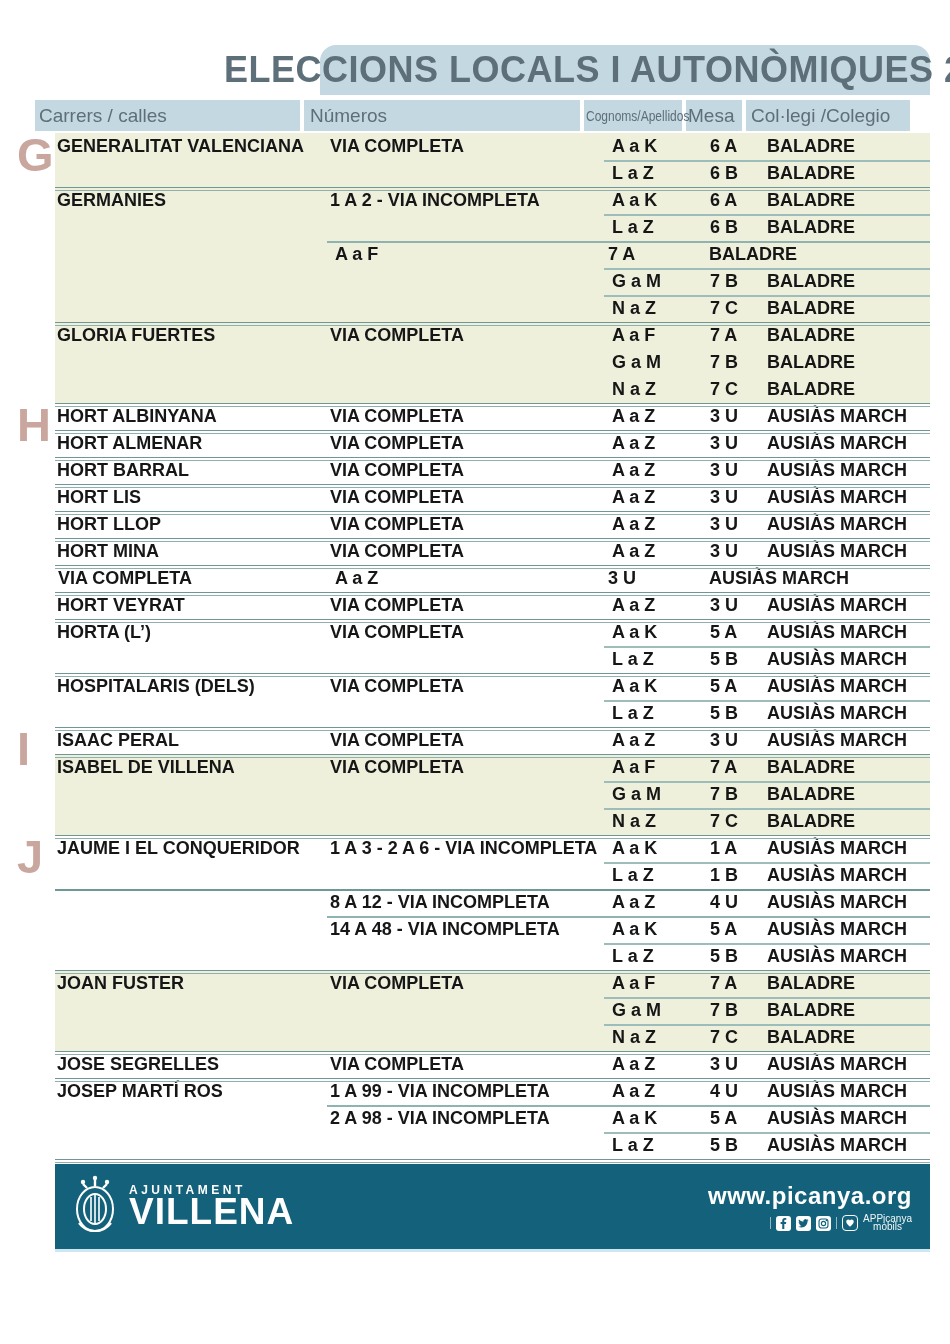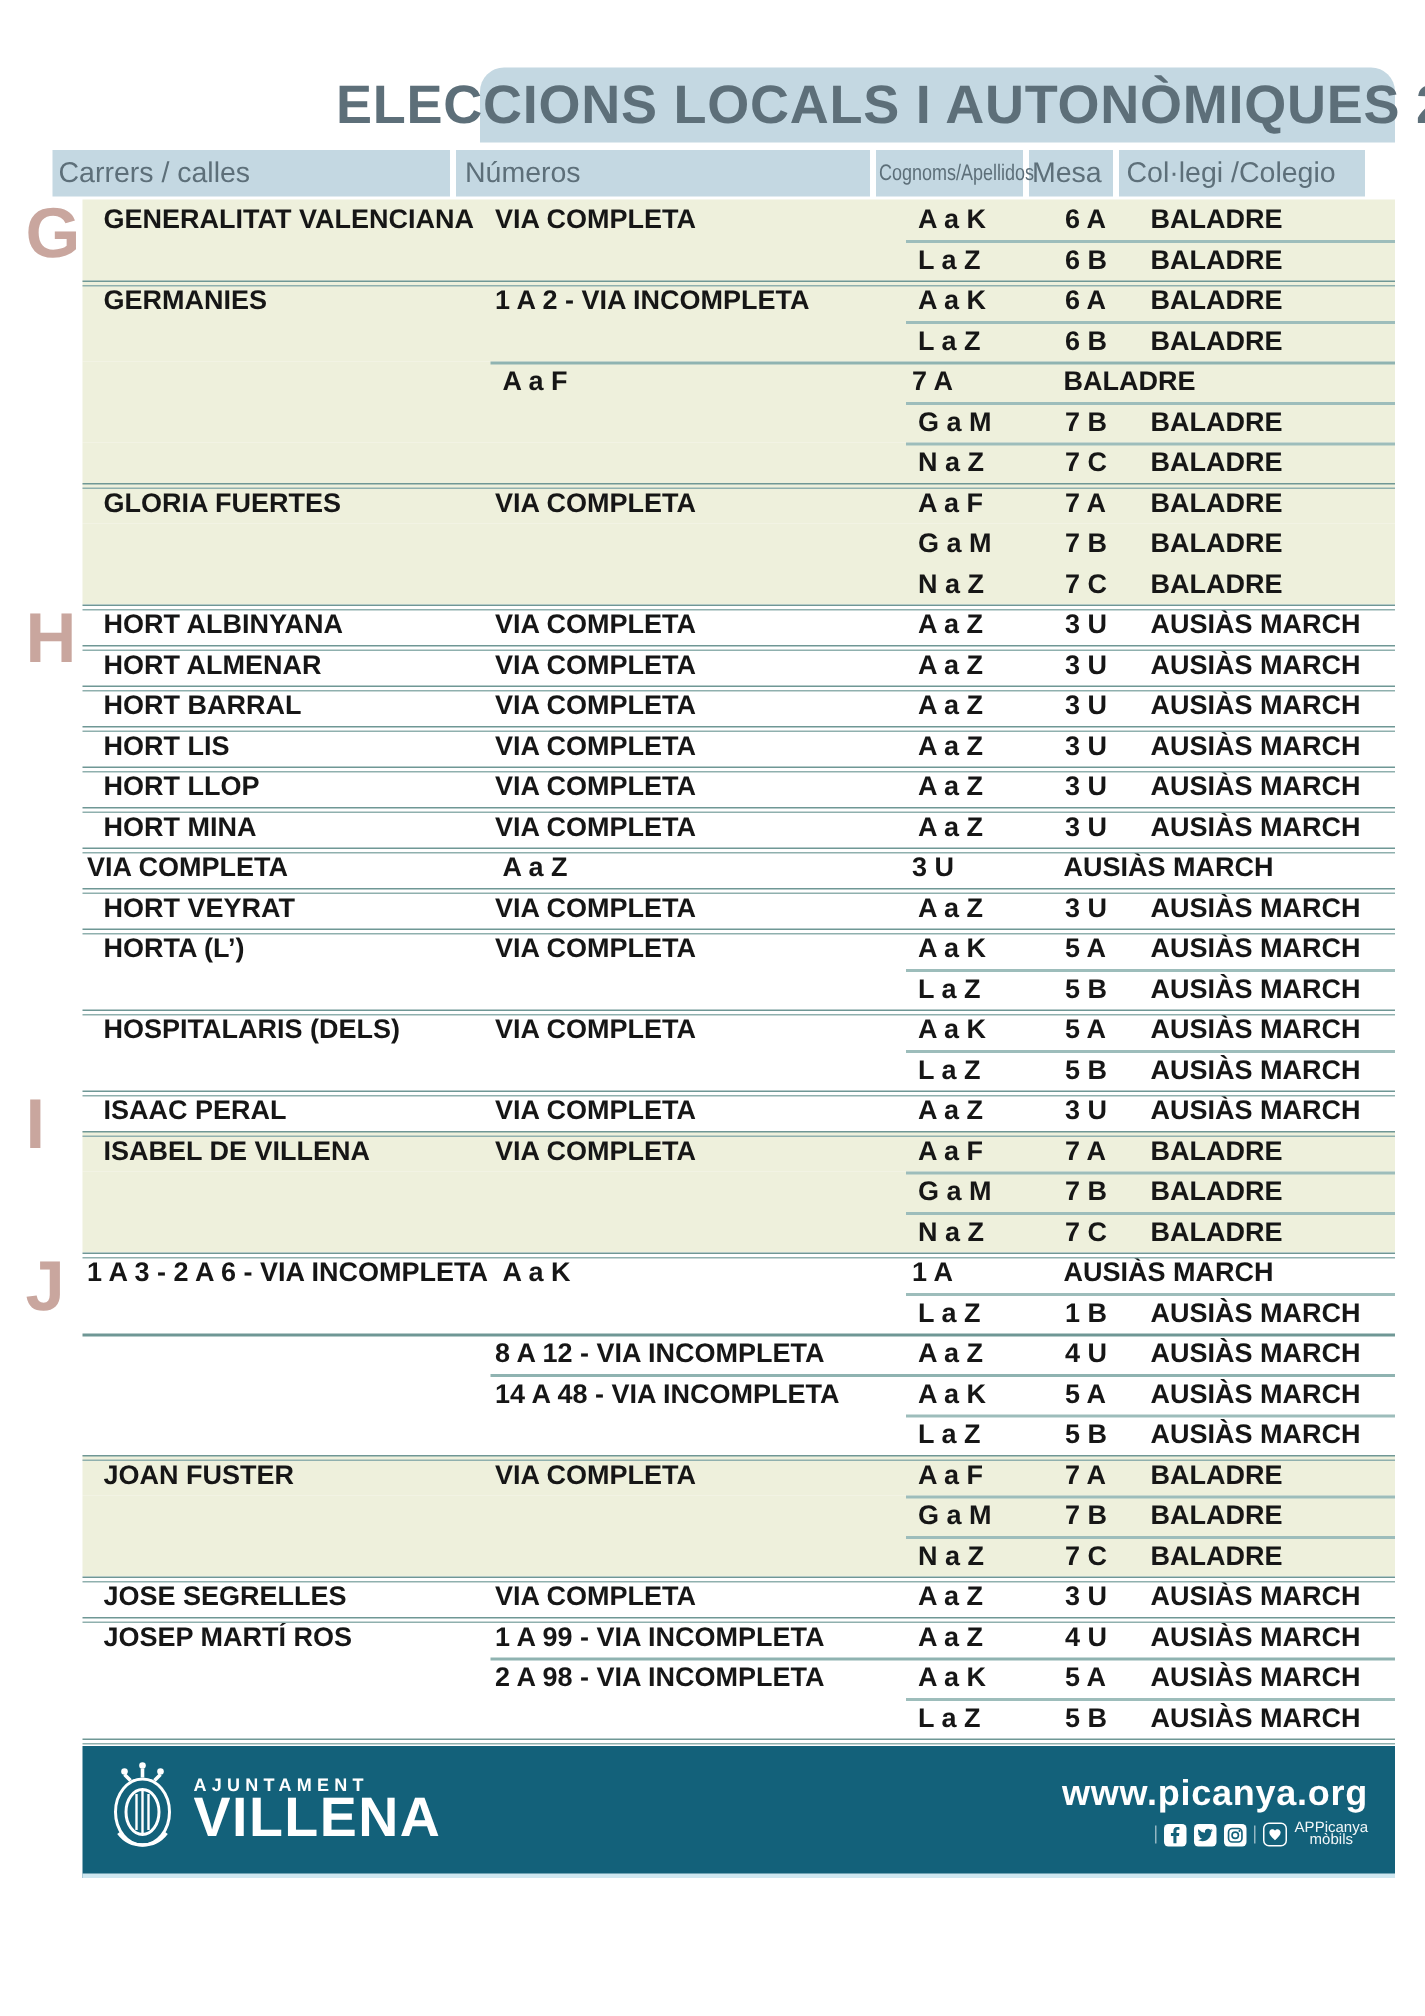--- a/index.html
+++ b/index.html
@@ -29,21 +29,21 @@
   
   .table{margin:2px 20px 0 55px;width:875px;position:relative;}
   .row{
     position:relative;height:27px;line-height:27px;
     display:grid;grid-template-columns:272px 277px 102px 58px auto;
     font-size:18px;font-weight:700;color:#161616;white-space:nowrap;
   }
   .row.bg-green{background:#eef0dc;}
   .row.bg-white{background:#ffffff;}
   .cell{overflow:visible;}
-  .cell.street{padding-left:14px;}
+  .cell.street{padding-left:2px;}
   .cell.numbers{padding-left:3px;}
   .cell.surnames{padding-left:8px;}
   .cell.mesa{padding-left:4px;}
   .cell.college{padding-left:3px;}
 
   
   .sep{position:absolute;top:0;right:0;pointer-events:none;}
   .sep-street{left:0;height:4px;border-top:1.5px solid #6f9795;border-bottom:1.5px solid #8fb0ae;box-sizing:border-box;}
   .sep-full{left:0;height:2px;background:#6f9795;}
   .sep-numbers{left:272px;height:2px;background:#8fb3b1;}
@@ -294,20 +294,21 @@
       <div class="sep sep-letters"></div>
       <div class="cell street"></div>
       <div class="cell numbers"></div>
       <div class="cell surnames">N a Z</div>
       <div class="cell mesa">7 C</div>
       <div class="cell college">BALADRE</div>
     </div>
     <div class="row bg-white">
       <div class="sep sep-street"></div>
       <span class="section-letter">J</span>
+      <div class="cell street">JAUME I EL CONQUERIDOR</div>
       <div class="cell numbers">1 A 3 - 2 A 6 - VIA INCOMPLETA</div>
       <div class="cell surnames">A a K</div>
       <div class="cell mesa">1 A</div>
       <div class="cell college">AUSIÀS MARCH</div>
     </div>
     <div class="row bg-white">
       <div class="sep sep-letters"></div>
       <div class="cell street"></div>
       <div class="cell numbers"></div>
       <div class="cell surnames">L a Z</div>

